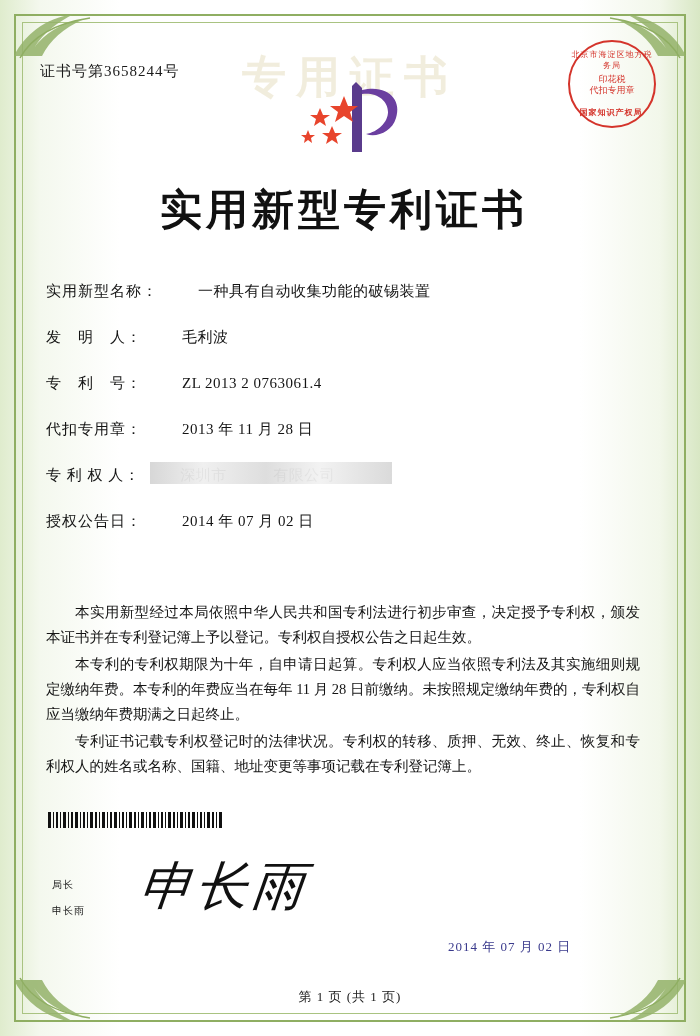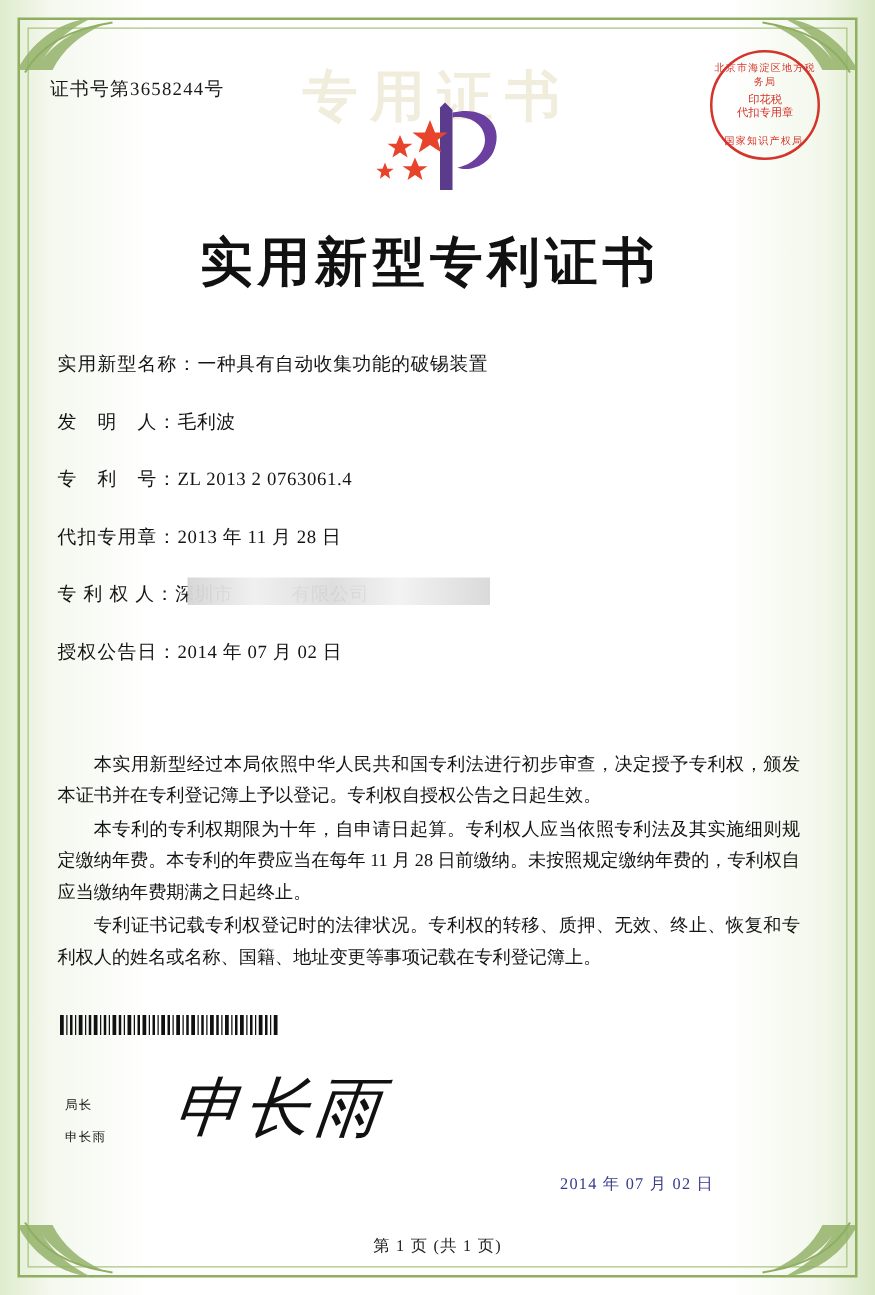--- a/index.html
+++ b/index.html
@@ -76,21 +76,21 @@
   .seal-tr .arc{
     position:absolute;left:0;right:0;top:7px;
     font-size:8px;letter-spacing:1px;
   }
   .seal-tr .mid{
     position:absolute;left:0;right:0;top:32px;
     font-size:9px;line-height:11px;
   }
   .seal-tr .bot{
     position:absolute;left:0;right:2px;bottom:8px;
-    font-size:8px;letter-spacing:1px;
+    font-size:8px;letter-spacing:1px;font-weight:bold;
   }
 
   
   .title{
     position:absolute;left:0;right:12px;top:182px;
     text-align:center;
     font-size:42px;font-weight:bold;
     letter-spacing:4px;
     color:#111;
     font-family:"Liberation Serif", serif;
@@ -98,20 +98,21 @@
 
   
   .fields{
     position:absolute;left:46px;top:282px;right:46px;
     font-size:15px;color:#141414;
   }
   .row{
     display:flex;align-items:baseline;
     margin-bottom:27px;
     position:relative;
+    gap:40px;
   }
   .row .label{
     white-space:pre;
     letter-spacing:1px;
   }
   .row .value{
     letter-spacing:.5px;
   }
   .redacted{
     position:absolute;left:104px;top:-4px;

